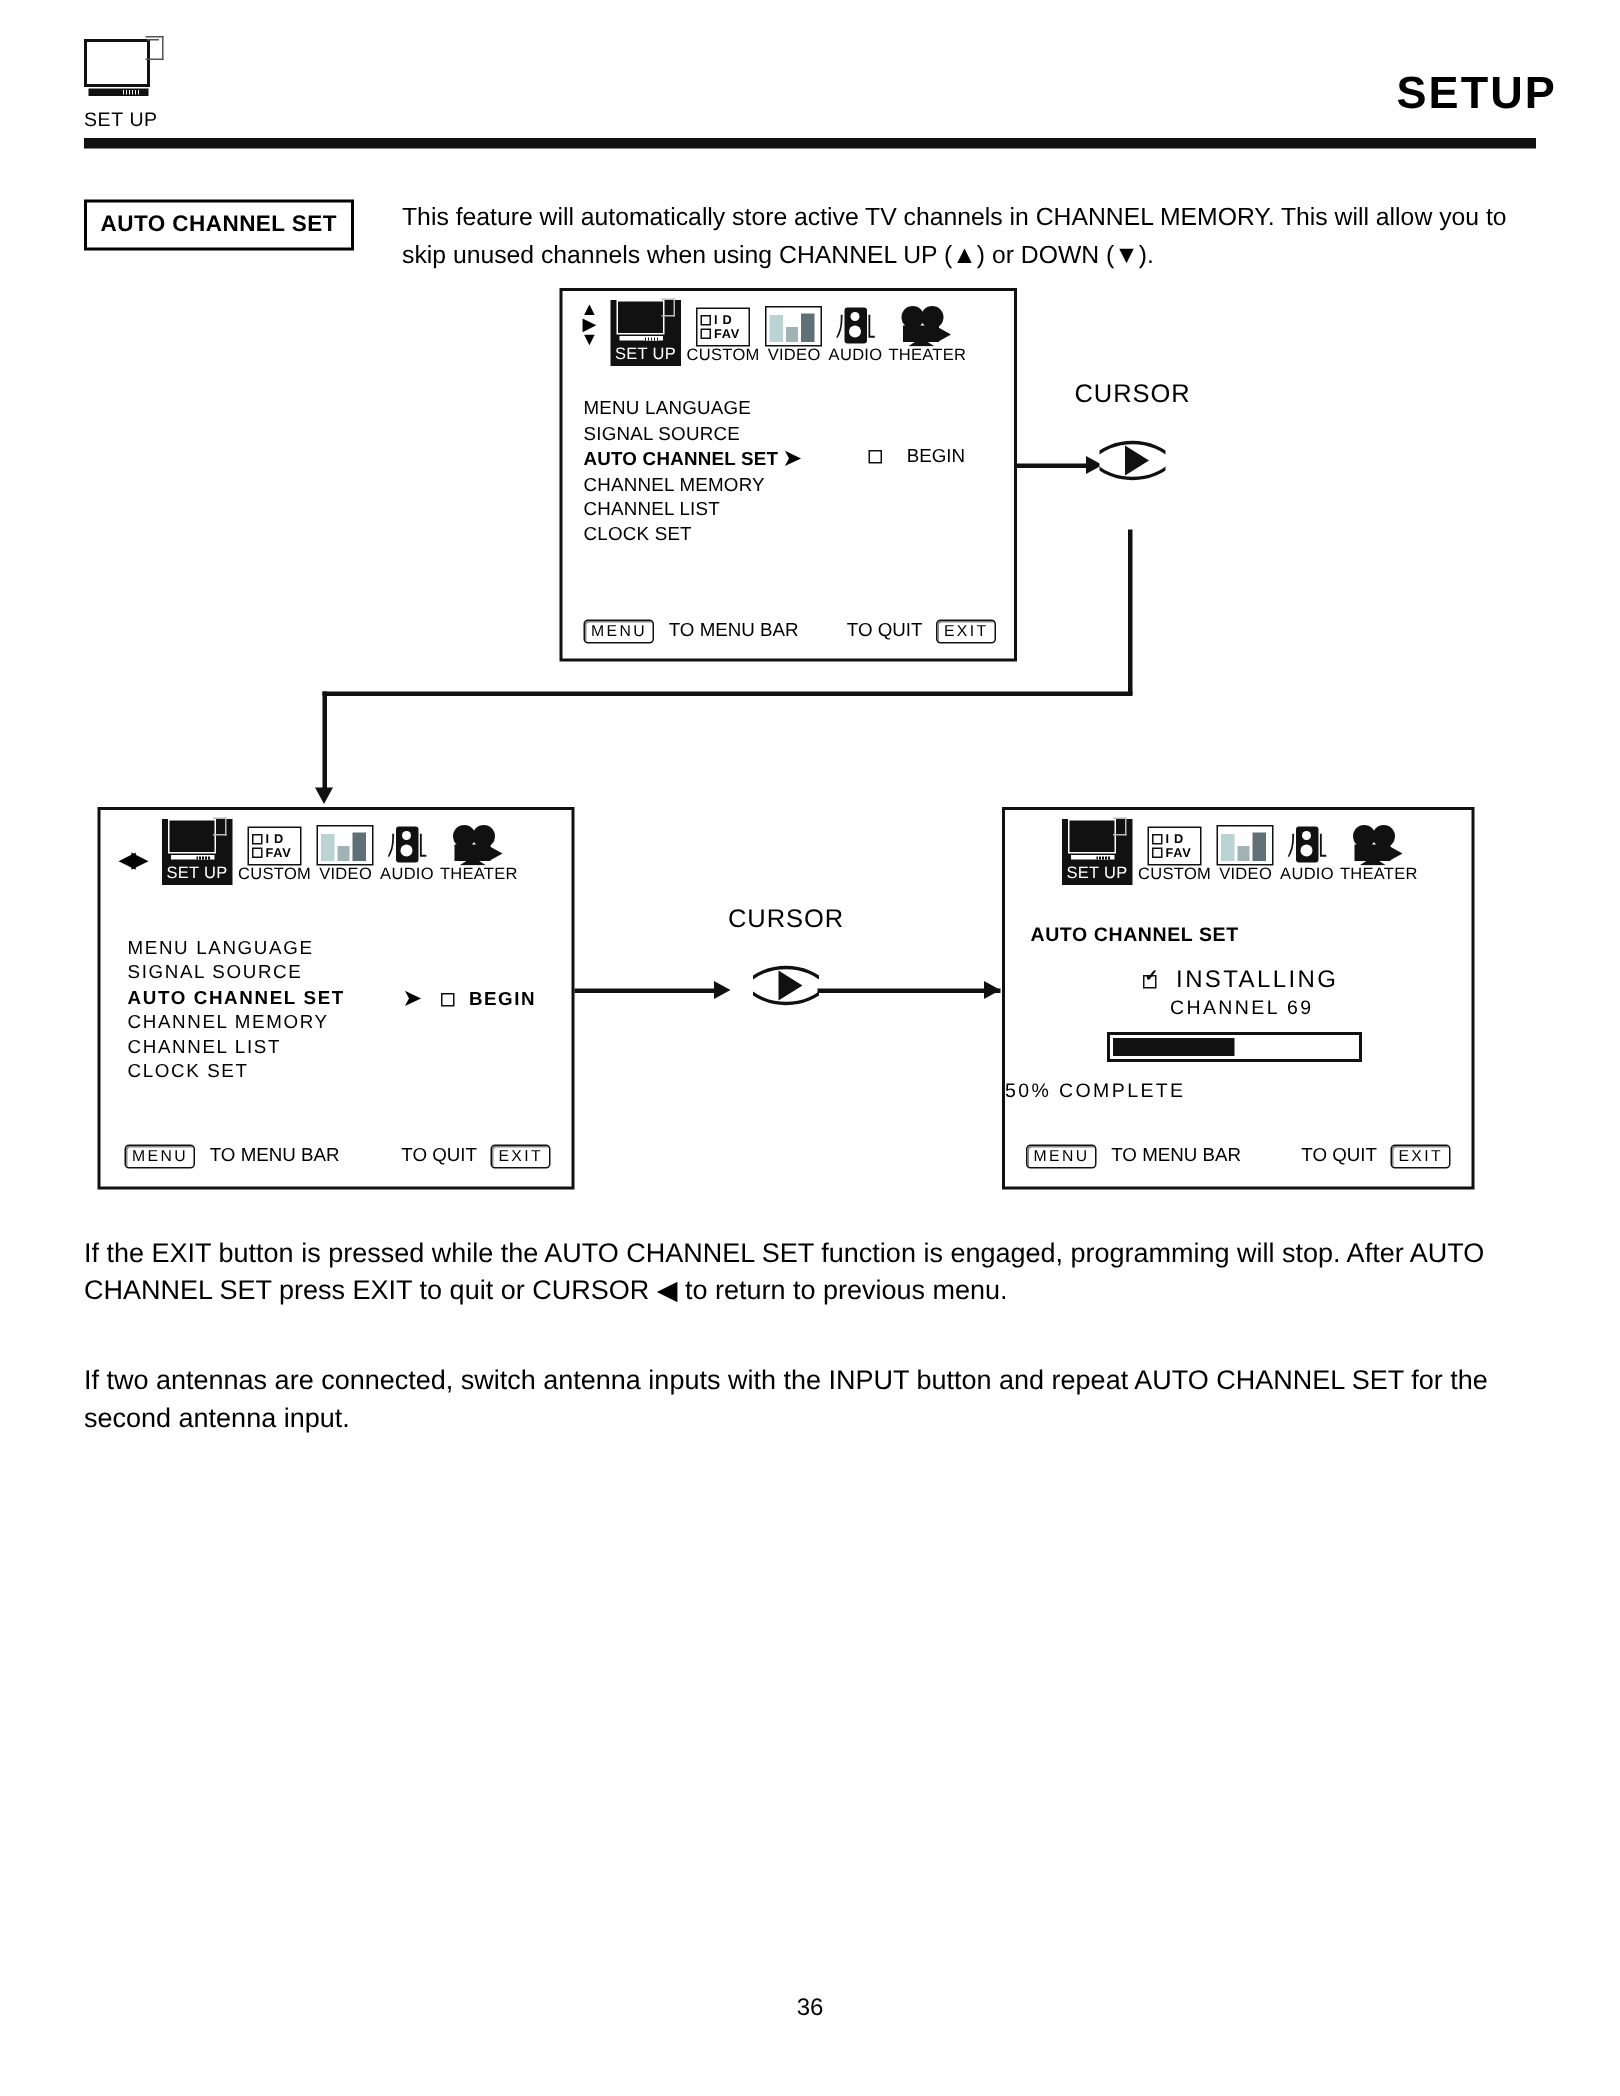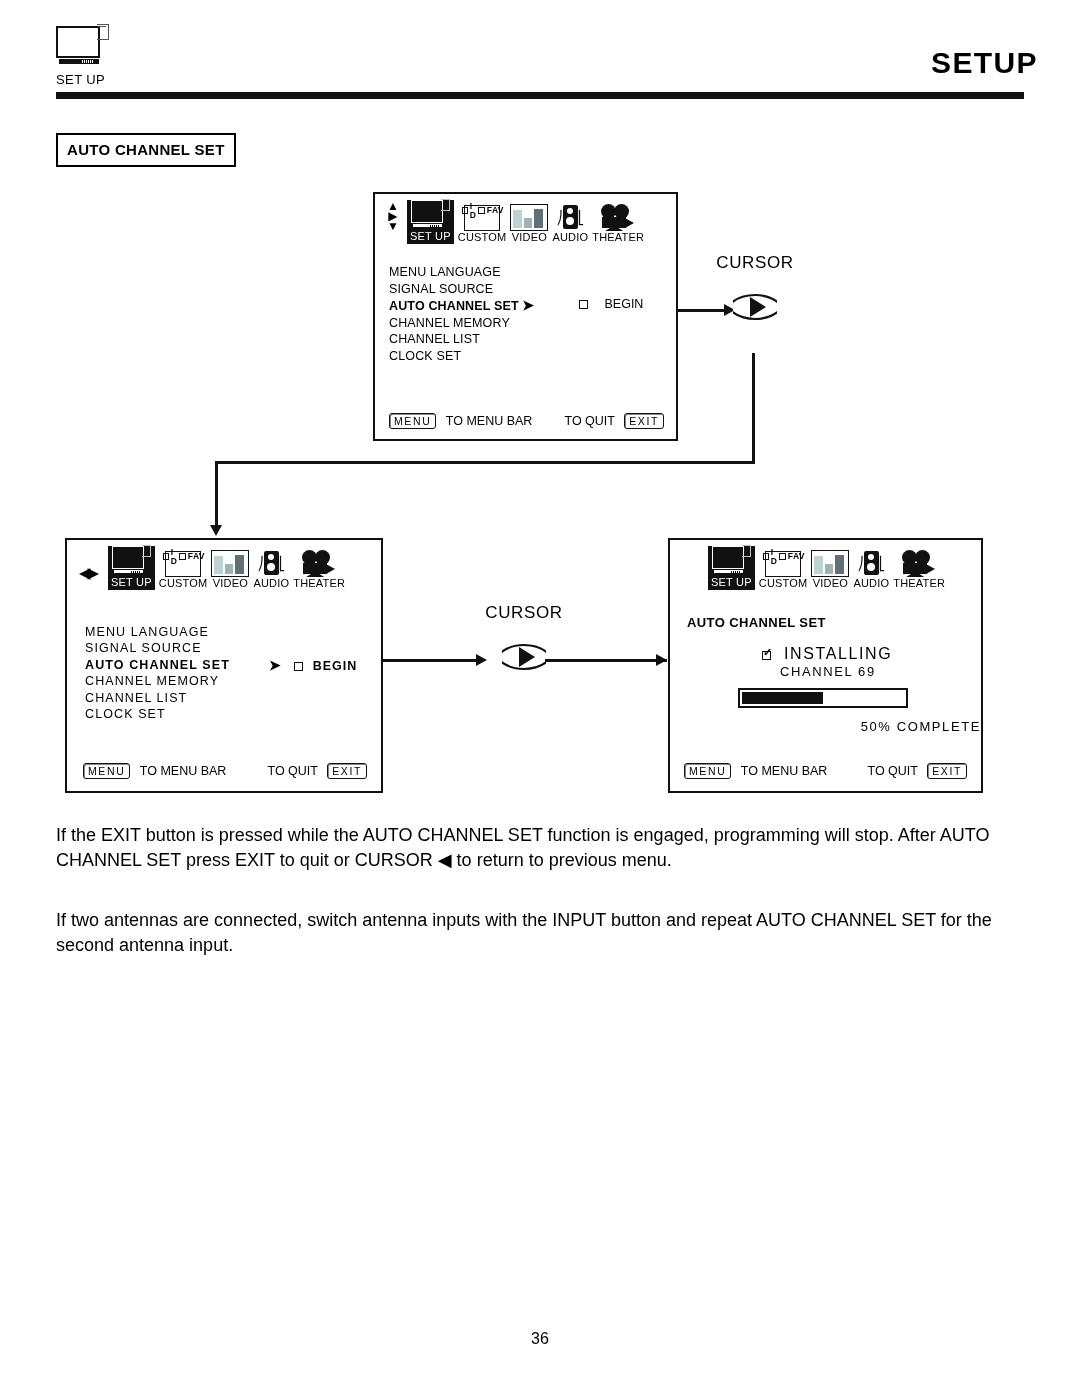--- a/index.html
+++ b/index.html
@@ -67,21 +67,21 @@
   
   .ic { position:relative; }
   .ic-setup { width:38px; height:30px; }
   .ic-setup .sc { position:absolute; left:0; top:0; width:32px; height:23px; border:1.6px solid #fff; box-sizing:border-box;}
   .ic-setup .st { position:absolute; left:2px; top:24px; width:29px; height:3px; background:#fff;}
   .ic-setup .dt { position:absolute; left:19px; top:25px; width:9px; height:2px;
      background:repeating-linear-gradient(to right,#111 0 1px,#fff 1px 2px);}
   .ic-setup .an { position:absolute; left:30px; top:-1px; width:9px; height:12px; border:1px solid #bbb; border-left:none; box-sizing:border-box;}
 
   .ic-custom { width:36px; height:26px; border:1.6px solid #111; box-sizing:border-box;
-     display:flex; flex-direction:row; justify-content:center; padding-left:2px; }
+     display:flex; flex-direction:column; justify-content:center; padding-left:2px; }
   .ic-custom .row { display:flex; align-items:center; height:9px; }
   .ic-custom .bx { width:7px; height:7px; border:1.3px solid #111; box-sizing:border-box; margin-right:2px;}
   .ic-custom .tx { font-size:8.5px; font-weight:bold; letter-spacing:.4px; line-height:9px;}
 
   .ic-video { width:38px; height:27px; border:1.6px solid #111; box-sizing:border-box;
      display:flex; align-items:flex-end; padding:2px; gap:2px; background:#fff;}
   .ic-video i { display:block; }
   .ic-video .b1 { width:9px; height:18px; background:#b9d4d2;}
   .ic-video .b2 { width:8px; height:10px; background:#9fb3b5;}
   .ic-video .b3 { width:9px; height:19px; background:#5f7076;}
@@ -160,20 +160,21 @@
         <div class="dots"></div>
         <div class="ant"></div>
     </div>
     <div class="hdr-icon-label">SET UP</div>
   </div>
   <div class="hdr-title">SETUP</div>
   <div class="hdr-rule"></div>
 
   <div class="intro">
     <div class="intro-badge">AUTO CHANNEL SET</div>
+    <div class="intro-text">This feature will automatically store active TV channels in CHANNEL MEMORY.  This will allow you to skip unused channels when using CHANNEL UP (▲) or DOWN (▼).</div>
   </div>
 
   <div class="osd" style="left:373px; top:192px; width:305px; height:249px;">
     <div class="osd-inner">
 
       <div class="navarrows" style="left:12px; top:8px;">
         <span>▲</span>
         <span style="margin:1px 0">▶</span>
         <span>▼</span>
       </div>
@@ -438,21 +439,21 @@
       <div style="position:absolute; left:92px; top:105px; font-size:16px; letter-spacing:1.6px; white-space:nowrap;">
         <span class="chk on"></span>
         <span style="margin-left:7px">INSTALLING</span>
       </div>
       <div style="position:absolute; left:110px; top:124px; font-size:13px; letter-spacing:1.6px; white-space:nowrap;">CHANNEL  69</div>
 
       <div class="progbar" style="left:68px; top:148px; width:170px; height:20px;">
         <div class="fill" id="progfill" style="width:50%;"></div>
       </div>
 
-      <div style="position:absolute; left:0; right:0; top:179px; text-align:right; font-size:13px; letter-spacing:1.6px;">50% COMPLETE</div>
+      <div style="position:absolute; left:0; right:12px; top:179px; text-align:left; font-size:13px; letter-spacing:1.6px;">50% COMPLETE</div>
 
       <div class="footbar" style="left:14px; right:14px; top:223px;">
         <span>
           <span class="keybtn">MENU</span>
           <span style="margin-left:6px">TO MENU BAR</span>
         </span>
         <span>
           <span>TO QUIT</span>
           <span class="keybtn" style="margin-left:6px">EXIT</span>
         </span>

